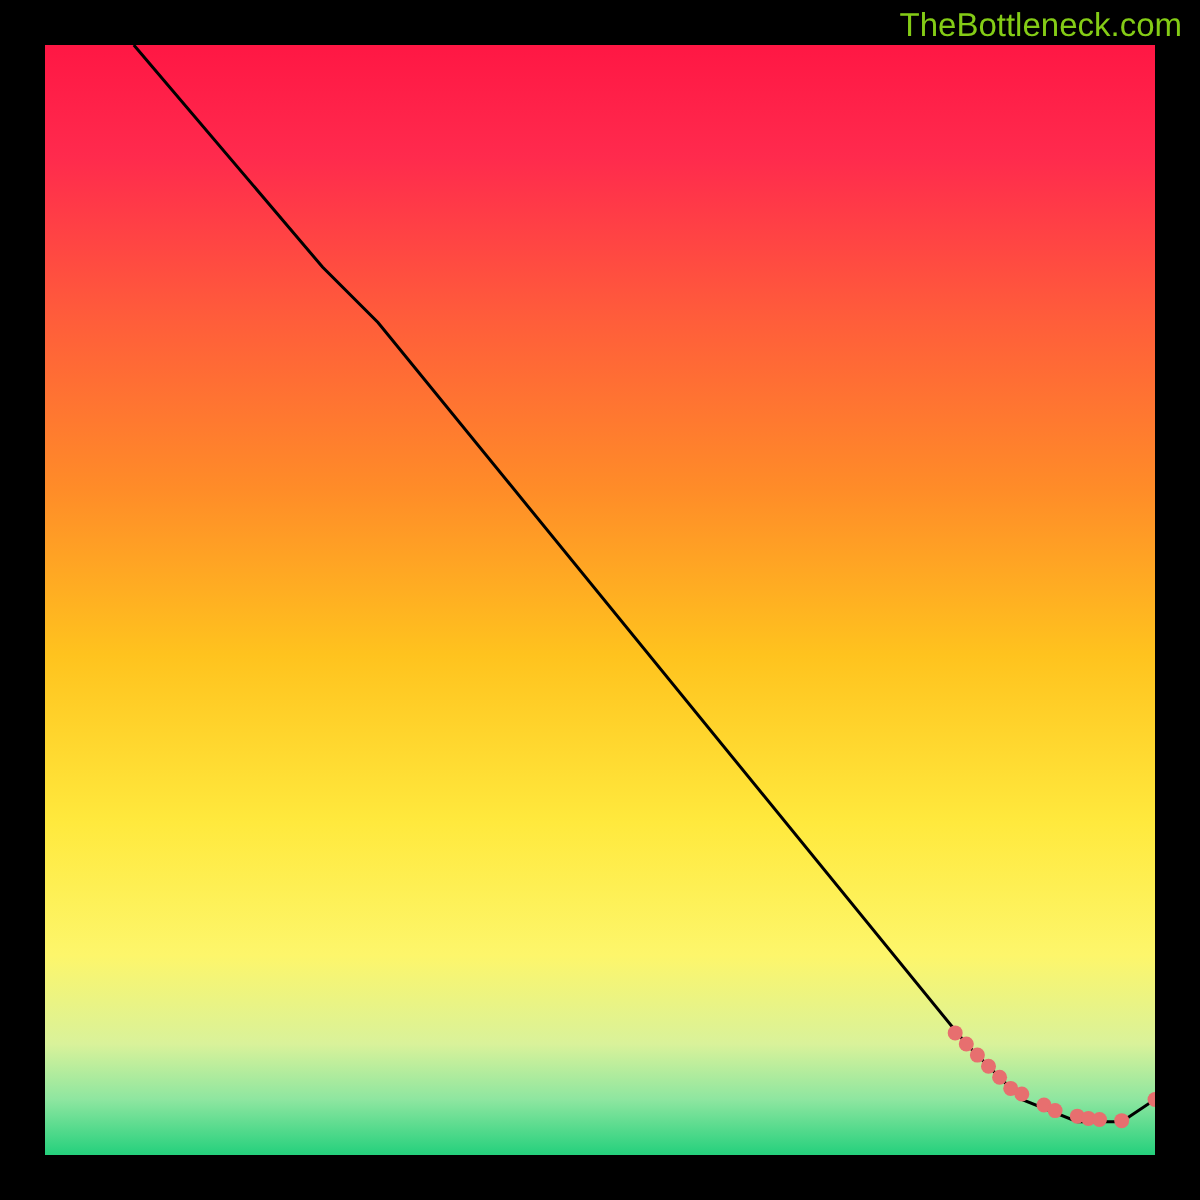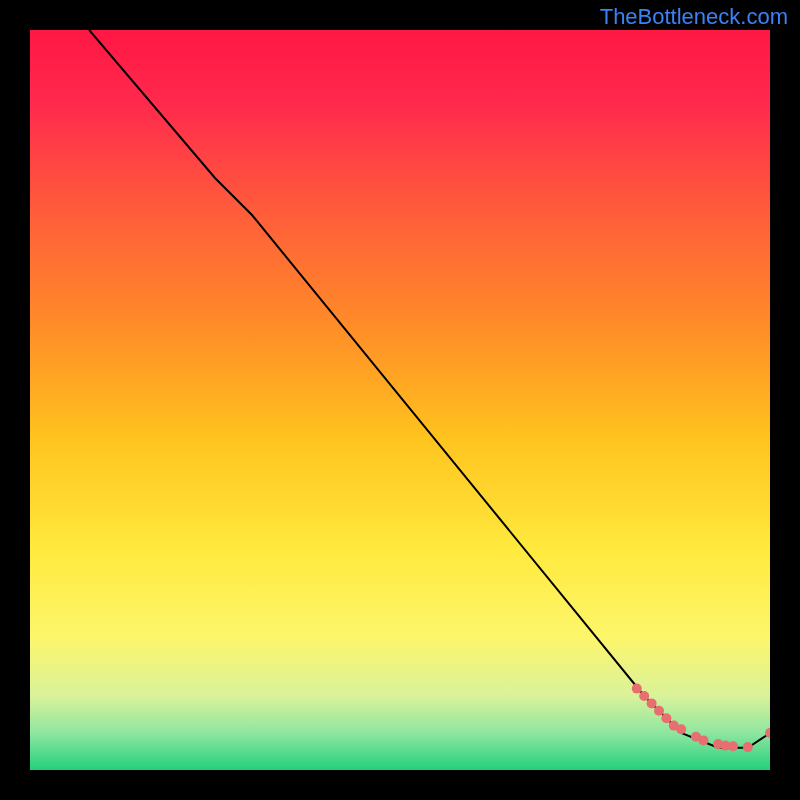--- a/index.html
+++ b/index.html
@@ -8,21 +8,21 @@
     width: 800px;
     height: 800px;
     background: #000;
     font-family: Arial, sans-serif;
     position: relative;
   }
   .watermark {
     position: absolute;
     top: 4px;
     right: 12px;
-    color: #3b82f6;
+    color: #84cc16;
     font-size: 22px;
     z-index: 10;
   }
   .plot-area {
     position: absolute;
     left: 30px;
     top: 30px;
     width: 740px;
     height: 740px;
     overflow: hidden;

